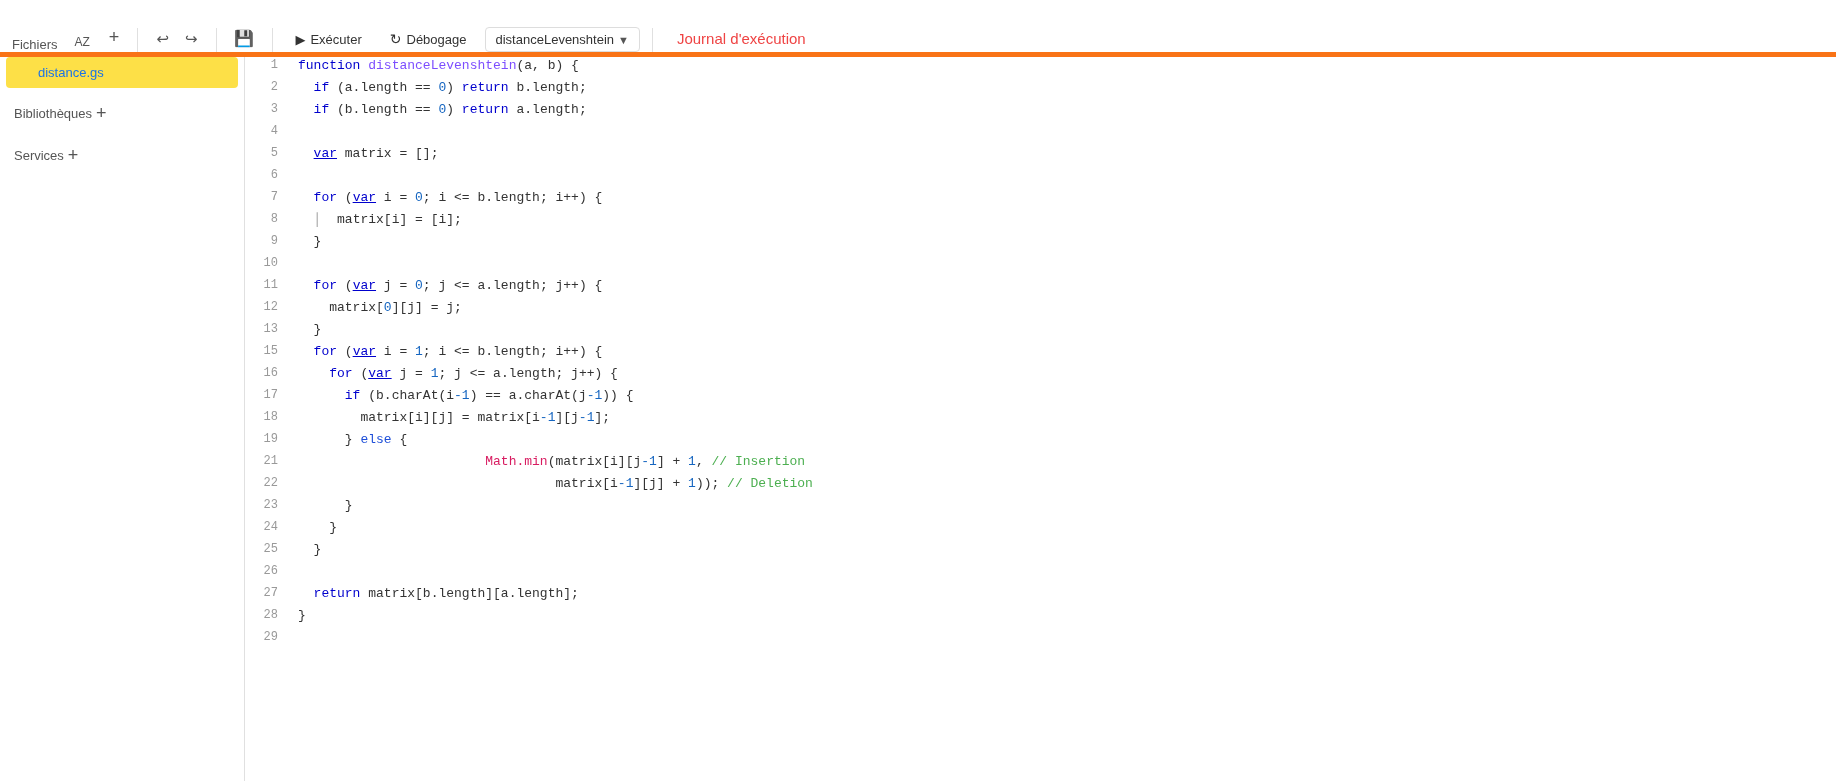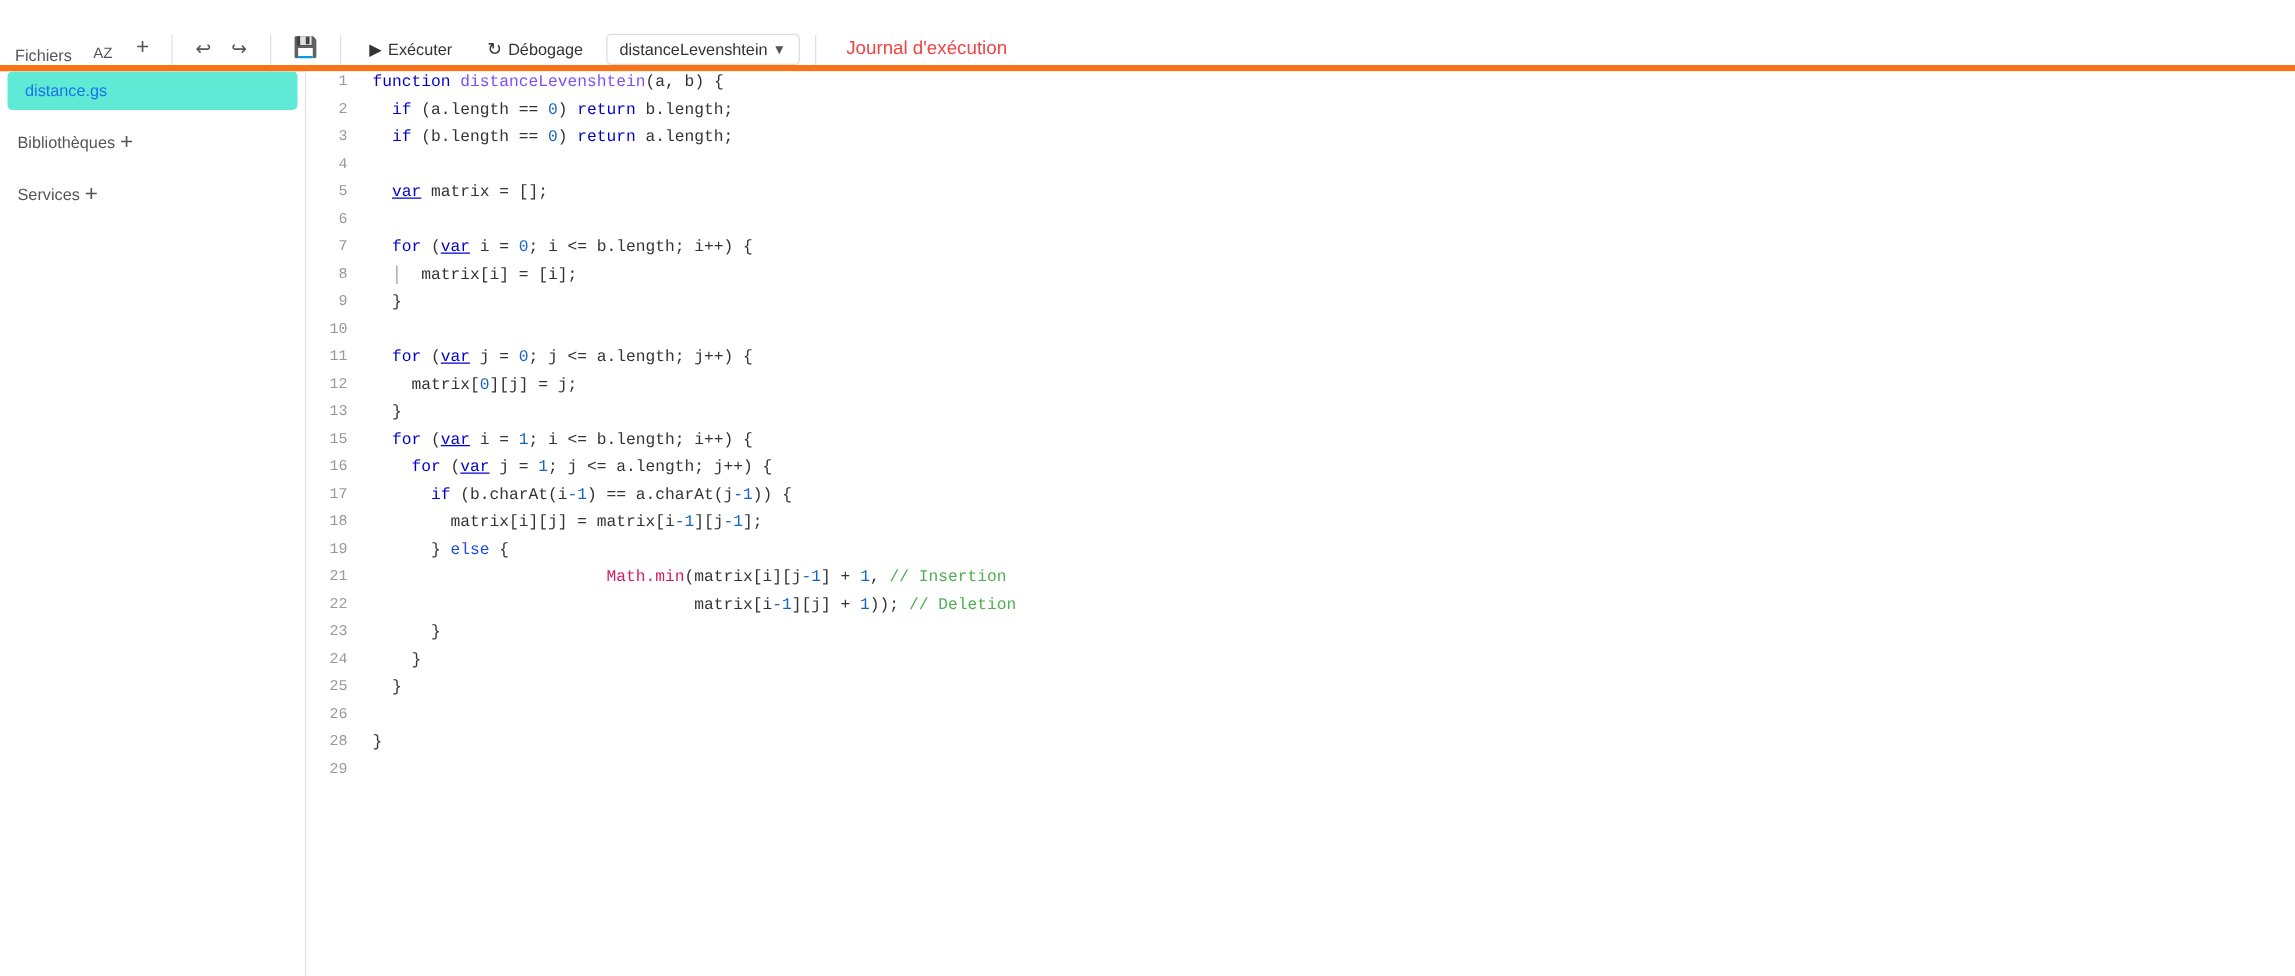--- a/index.html
+++ b/index.html
@@ -93,24 +93,24 @@
       background: none;
       border: none;
       cursor: pointer;
       color: #555;
       font-size: 18px;
       line-height: 1;
       padding: 2px 4px;
       border-radius: 3px;
     }
     .sidebar-file {
-      padding: 8px 14px;
+      padding: 8px 32px;
       font-size: 13px;
       color: #1a73e8;
-      background: #5eead4;
+      background: #fde047;
       cursor: pointer;
       border-radius: 4px;
       margin: 0 6px 4px 6px;
     }
     .sidebar-section {
       display: flex;
       align-items: center;
       justify-content: flex-start;
       padding: 10px 14px;
     }
@@ -356,20 +356,24 @@
         <tr>
           <td class="line-number">25</td>
           <td class="line-content">  }</td>
         </tr>
 
         <tr>
           <td class="line-number">26</td>
           <td class="line-content"></td>
         </tr>
 
+        <tr>
+          <td class="line-number">27</td>
+          <td class="line-content">  <span class="ret">return</span> matrix[b.length][a.length];</td>
+        </tr>
 
         <tr>
           <td class="line-number">28</td>
           <td class="line-content">}</td>
         </tr>
 
         <tr>
           <td class="line-number">29</td>
           <td class="line-content"></td>
         </tr>

